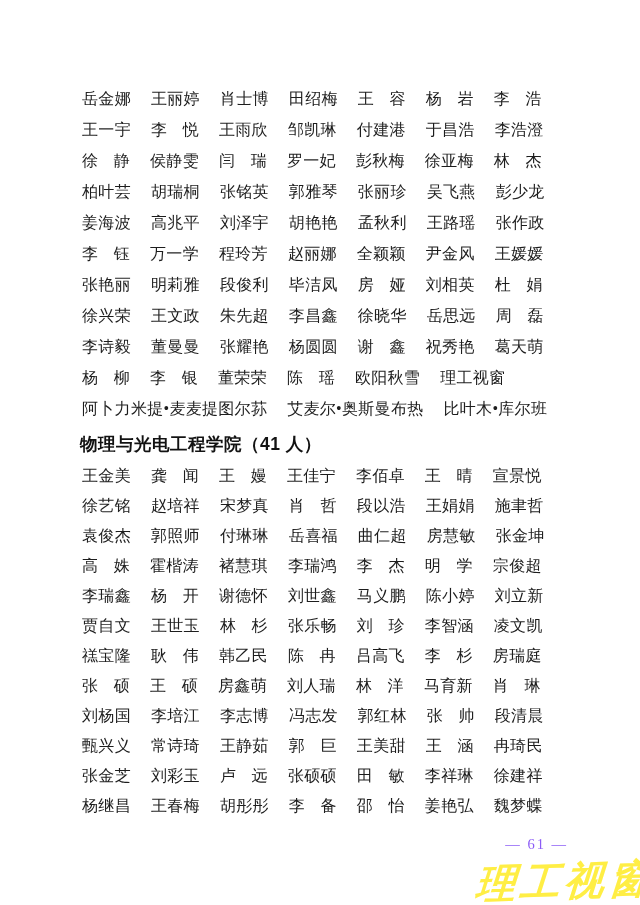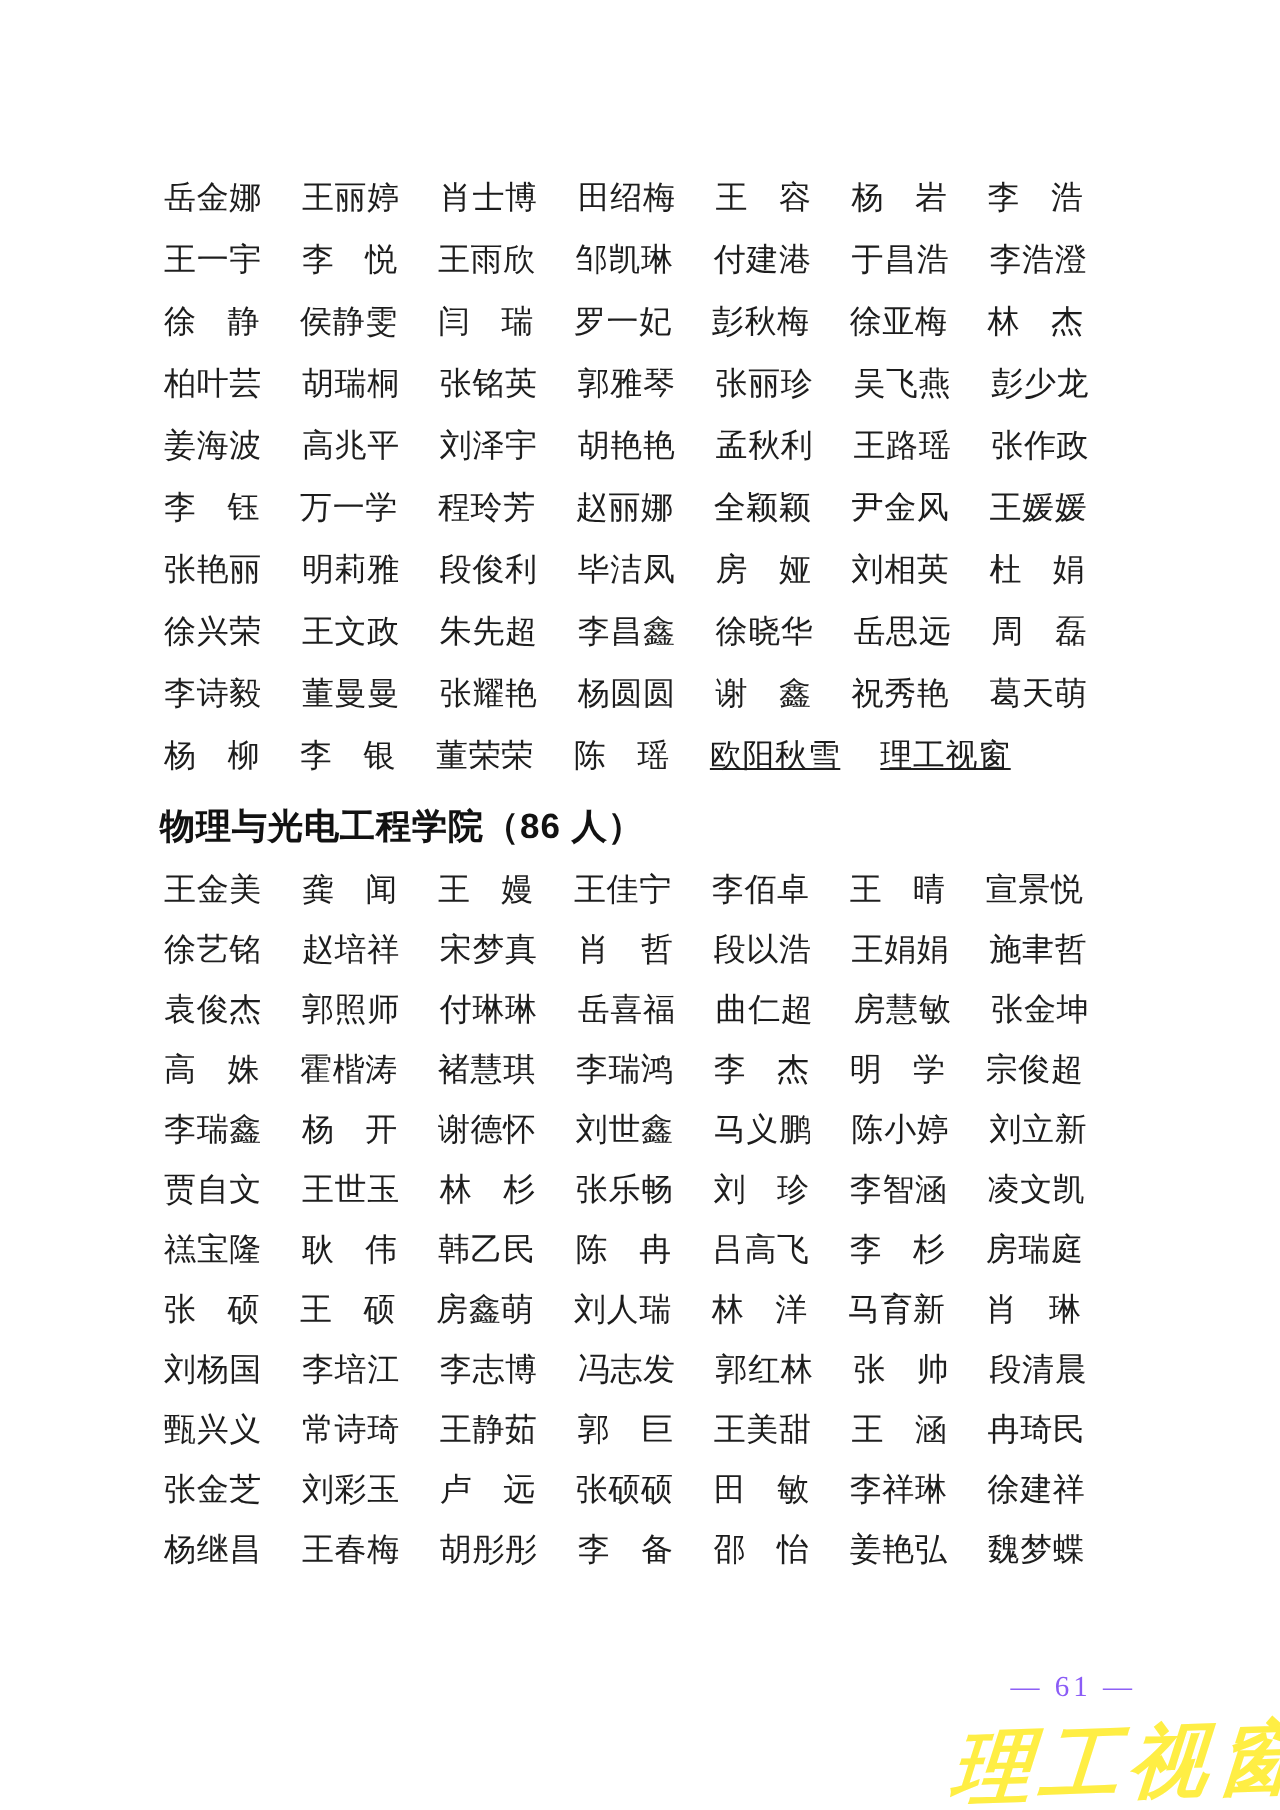--- a/index.html
+++ b/index.html
@@ -31,21 +31,20 @@
   .sec-2 .name-row { height:30px; }
   .name-cell {
     display:flex;
     justify-content:space-between;
     min-width:48px;
     white-space:nowrap;
   }
   .name-cell.wide {
     min-width:0;
     justify-content:flex-start;
-    text-decoration:underline;
   }
   .section-header {
     font-family:"Liberation Sans","DejaVu Sans",sans-serif;
     font-weight:bold;
     font-size:17.5px;
     color:#121212;
     letter-spacing:0.5px;
     margin:6px 0 4px -2px;
     height:26px;
     line-height:26px;
@@ -415,22 +414,27 @@
             <span>荣</span>
             <span>荣</span>
           </span>
           <span class="name-cell">
             <span>陈</span>
             <span>瑶</span>
           </span>
           <span class="name-cell wide">欧阳秋雪</span>
           <span class="name-cell wide">理工视窗</span>
         </div>
+        <div class="name-row">
+          <span class="name-cell wide">阿卜力米提•麦麦提图尔荪</span>
+          <span class="name-cell wide">艾麦尔•奥斯曼布热</span>
+          <span class="name-cell wide">比叶木•库尔班</span>
+        </div>
       </div>
-      <div class="section-header">物理与光电工程学院（86 人）</div>
+      <div class="section-header">物理与光电工程学院（41 人）</div>
       <div class="names-block sec-2">
         <div class="name-row">
           <span class="name-cell">
             <span>王</span>
             <span>金</span>
             <span>美</span>
           </span>
           <span class="name-cell">
             <span>龚</span>
             <span>闻</span>

